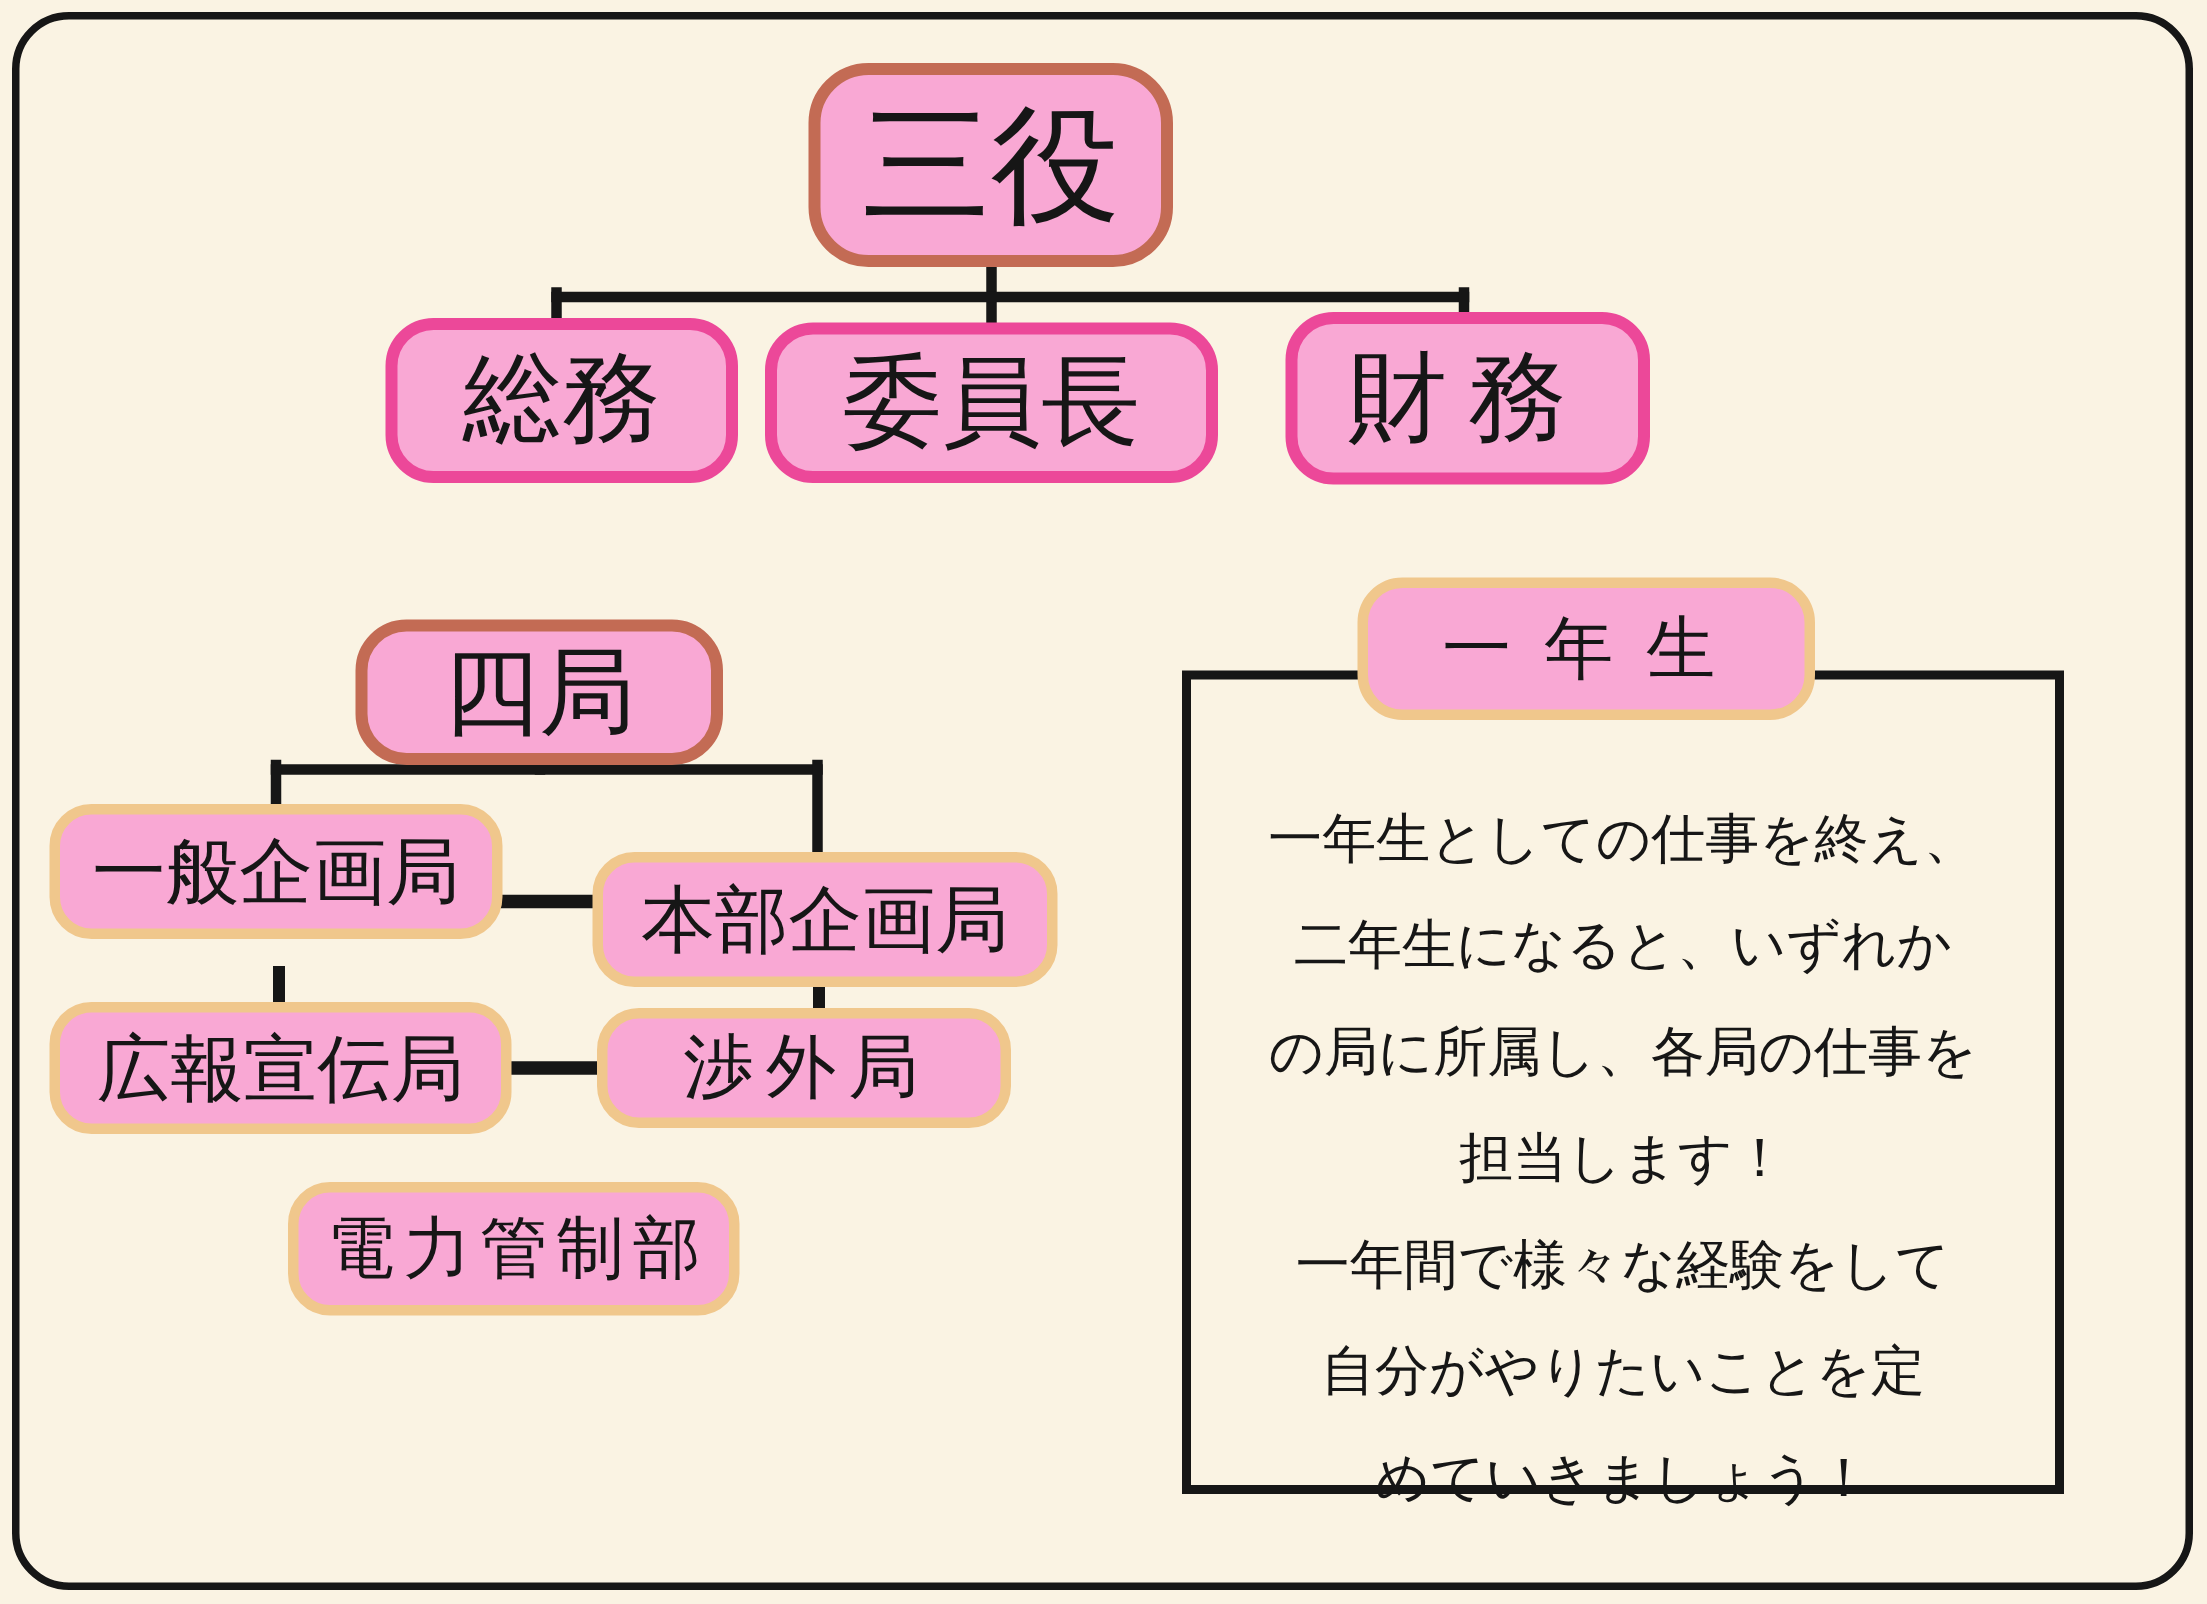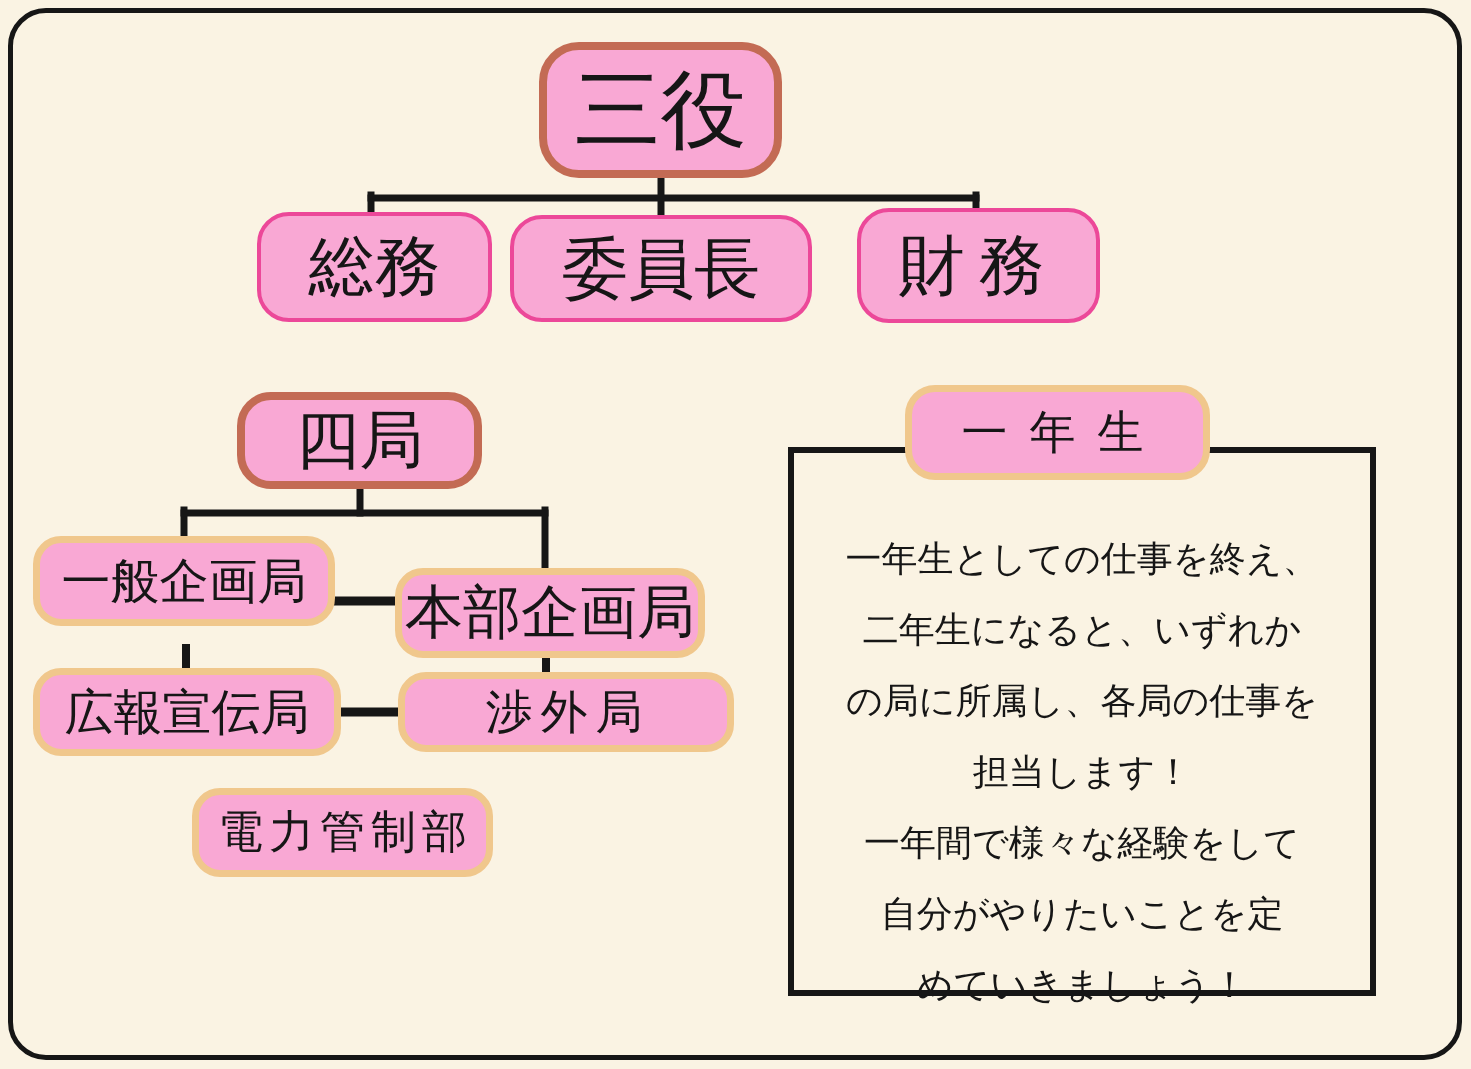--- a/index.html
+++ b/index.html
@@ -33,33 +33,33 @@
     box-sizing: border-box;
     display: flex;
     align-items: center;
     justify-content: center;
     background: #f9a8d4;
     z-index: 2;
     line-height: 1;
     white-space: nowrap;
   }
   .primary   { border: 8px solid #c36b54; }
-  .secondary { border: 4px solid #ec4899; }
+  .secondary { border: 8px solid #ec4899; }
   .secondary-thin { border: 7px solid #f0c78c; }
 
   .box-sanyaku  { left: 539px; top: 42px;  width: 243px; height: 136px; border-radius: 40px; font-size: 86px; }
   .box-soumu    { left: 257px; top: 212px; width: 235px; height: 110px; border-radius: 32px; font-size: 66px; }
   .box-iinchou  { left: 510px; top: 215px; width: 302px; height: 107px; border-radius: 32px; font-size: 66px; }
   .box-zaimu    { left: 857px; top: 208px; width: 243px; height: 115px; border-radius: 32px; font-size: 66px; letter-spacing: 14px; }
-  .box-yonkyoku { left: 237px; top: 392px; width: 245px; height: 97px;  border-radius: 34px; font-size: 64px; }
+  .box-yonkyoku { left: 237px; top: 413px; width: 245px; height: 97px;  border-radius: 34px; font-size: 64px; }
 
   .box-ippan    { left: 33px;  top: 536px; width: 302px; height: 90px; border-radius: 28px; font-size: 49px; }
-  .box-honbu    { left: 395px; top: 568px; width: 310px; height: 90px; border-radius: 28px; font-size: 58px; }
+  .box-honbu    { left: 395px; top: 568px; width: 310px; height: 90px; border-radius: 28px; font-size: 49px; }
   .box-kouhou   { left: 33px;  top: 668px; width: 308px; height: 88px; border-radius: 28px; font-size: 49px; }
-  .box-shougai  { left: 398px; top: 672px; width: 336px; height: 80px; border-radius: 28px; font-size: 47px; letter-spacing: 8px; padding-left: 4px; }
+  .box-shougai  { left: 398px; top: 672px; width: 276px; height: 80px; border-radius: 28px; font-size: 47px; letter-spacing: 8px; padding-left: 4px; }
   .box-denryoku { left: 192px; top: 788px; width: 301px; height: 89px; border-radius: 28px; font-size: 45px; letter-spacing: 6px; padding-left: 6px; }
 
   .panel-rect {
     position: absolute;
     left: 788px; top: 447px;
     width: 588px; height: 549px;
     box-sizing: border-box;
     border: 6px solid #161616;
     z-index: 1;
   }

